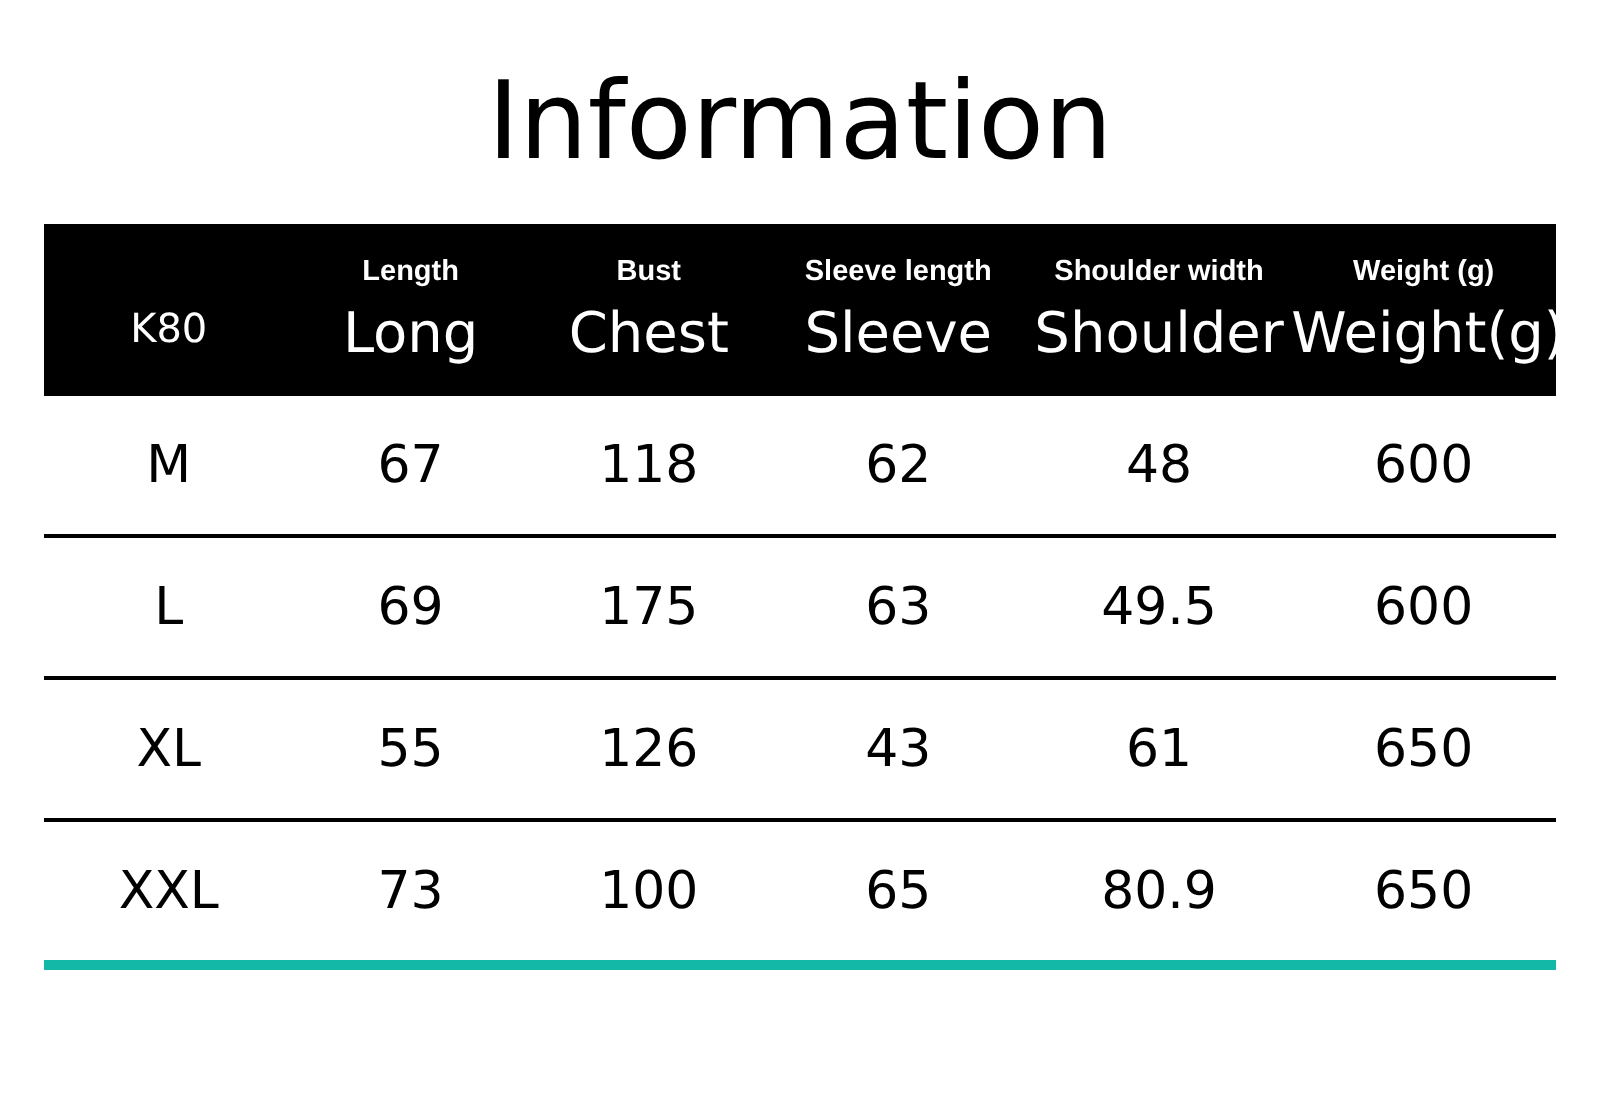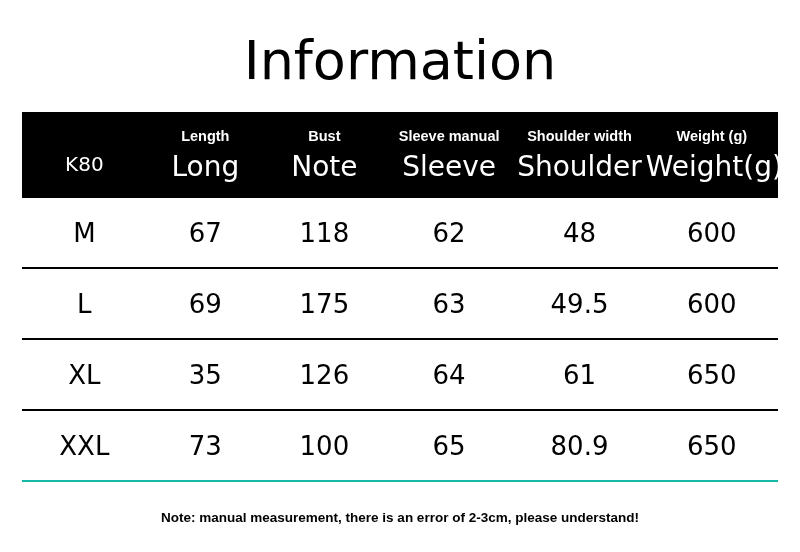--- a/index.html
+++ b/index.html
@@ -76,21 +76,21 @@
     text-align: center;
     vertical-align: middle;
     font-size: 26px;
     font-weight: 400;
     font-family: "DejaVu Sans", sans-serif;
     border-bottom: 2px solid #000000;
     background: #ffffff;
     color: #000000;
   }
   tbody tr:last-child td {
-    border-bottom: 2px solid #14b8a6;
+    border-bottom: 5px solid #14b8a6;
   }
   .note {
     text-align: center;
     font-size: 13.5px;
     font-weight: bold;
     margin-top: 28px;
     font-family: "Liberation Sans", sans-serif;
   }
   
   col.c0 { width: 16.5%; }
@@ -122,24 +122,24 @@
           <th class="size-col">
             <span class="sub-label"></span>
             <span class="main-label">K80</span>
           </th>
           <th>
             <span class="sub-label">Length</span>
             <span class="main-label">Long</span>
           </th>
           <th>
             <span class="sub-label">Bust</span>
-            <span class="main-label">Note</span>
+            <span class="main-label">Chest</span>
           </th>
           <th>
-            <span class="sub-label">Sleeve manual</span>
+            <span class="sub-label">Sleeve length</span>
             <span class="main-label">Sleeve</span>
           </th>
           <th>
             <span class="sub-label">Shoulder width</span>
             <span class="main-label">Shoulder</span>
           </th>
           <th>
             <span class="sub-label">Weight (g)</span>
             <span class="main-label">Weight(g)</span>
           </th>
@@ -157,33 +157,32 @@
         <tr>
           <td>L</td>
           <td>69</td>
           <td>175</td>
           <td>63</td>
           <td>49.5</td>
           <td>600</td>
         </tr>
         <tr>
           <td>XL</td>
-          <td>35</td>
+          <td>55</td>
           <td>126</td>
-          <td>64</td>
+          <td>43</td>
           <td>61</td>
           <td>650</td>
         </tr>
         <tr>
           <td>XXL</td>
           <td>73</td>
           <td>100</td>
           <td>65</td>
           <td>80.9</td>
           <td>650</td>
         </tr>
       </tbody>
     </table>
   </div>
 
-  <div class="note">Note: manual measurement, there is an error of 2-3cm, please understand!</div>
 
 </div>
 
 </body></html>

